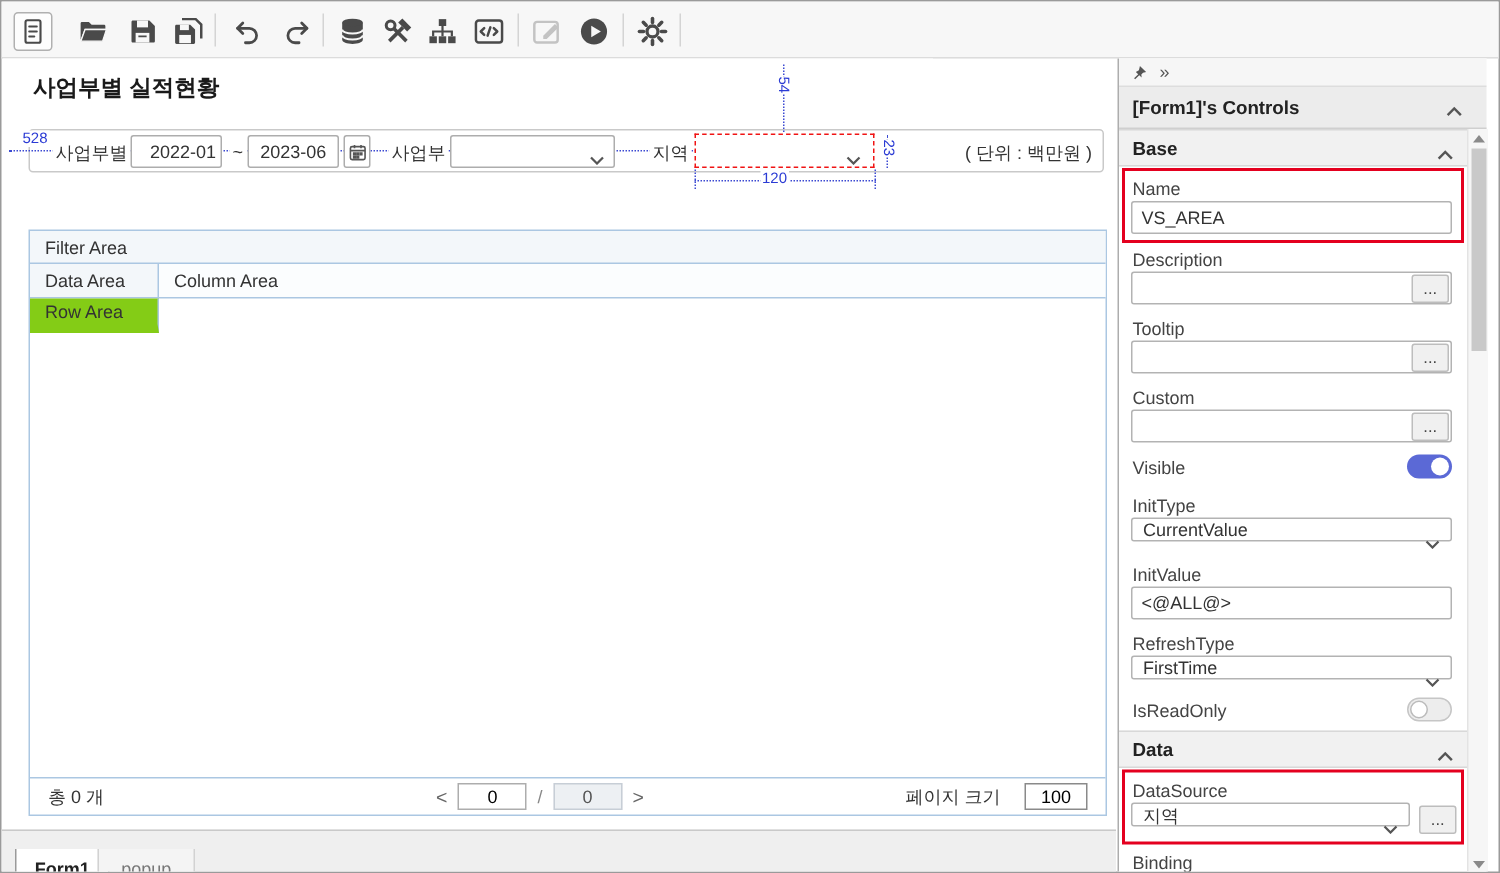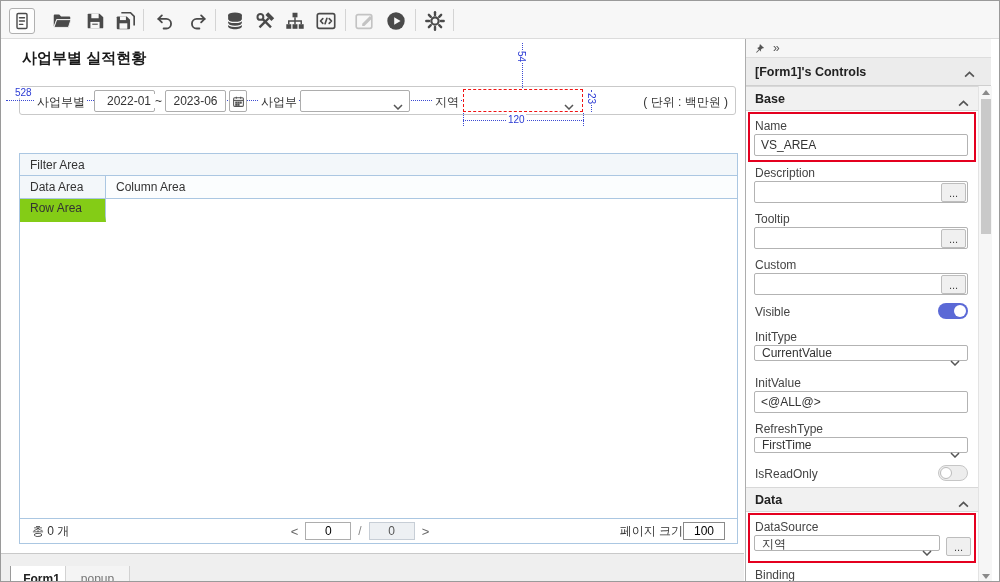--- a/index.html
+++ b/index.html
@@ -42,21 +42,21 @@
   #g-mid { display:flex; height:23px; border-bottom:1px solid #abc7e2; }
   #g-data { width:86px; background:#f3f7fa; border-right:1px solid #abc7e2; display:flex; align-items:center; padding-left:10px; }
   #g-col { flex:1; background:#fbfdfe; display:flex; align-items:center; padding-left:10px; }
   #g-row { width:86px; height:23px; background:#84cc16; border-right:1px solid #abc7e2; border-bottom:6px solid #84cc16; display:flex; align-items:center; padding-left:10px; }
   #pager { position:absolute; left:0; bottom:0; width:100%; height:25px; border-top:1px solid #abc7e2; display:flex; align-items:center; }
   #pager-total { position:absolute; left:12px; }
   #pager-center { position:absolute; left:250px; width:180px; display:flex; align-items:center; gap:7px; justify-content:center; }
   .pgbtn { color:#666; font-size:13px; cursor:pointer; }
   .pginp { width:46px; height:18px; border:1px solid #adadad; text-align:center; font-size:12px; background:#fff; font-family:"Liberation Sans",sans-serif; }
   .pginp.dis { background:#edf0f3; border-color:#c7ced6; color:#555; }
-  #pager-right { position:absolute; right:12px; display:flex; align-items:center; gap:0; }
+  #pager-right { position:absolute; right:12px; display:flex; align-items:center; gap:16px; }
   #pagesize-input { width:42px; height:18px; border:1px solid #8a8a8a; text-align:center; font-size:12px; font-family:"Liberation Sans",sans-serif; }
 
   
   #tabbar { position:absolute; left:0; top:552px; width:743px; height:30px; background:#efefef; border-top:1px solid #c9c9c9; }
   .tab { position:absolute; top:1px; height:27px; display:flex; align-items:center; justify-content:center; cursor:pointer; font-size:12px;margin-top:11px; }
   #tab-form1 { left:9px; width:63px; background:#fff; border:1px solid #9a9a9a; border-top:none; font-weight:bold; color:#222; }
   #tab-popup { left:64px; width:65px; background:#f4f4f4; border:1px solid #d2d2d2; border-top:none; color:#777; }
 
   
   #panel { position:absolute; left:744px; top:38px; width:246px; height:544px; background:#fff; border-left:1px solid #adadad; }
@@ -202,21 +202,21 @@
     <div id="page-title">사업부별 실적현황</div>
 
     <div id="filterbox"></div>
 
     <div class="hguide"></div>
     <div class="bluetxt" style="left:12px; top:48px">528</div>
     <div class="vguide" style="left:520px; top:4px; height:45px"></div>
     <div class="bluetxt" style="left:513px; top:12px"><span class="rot">54</span></div>
 
     <div class="flabel" style="left:33px">사업부별</div>
-    <input class="finput" style="left: 92px; width: 61px; padding-left: 9px;" value="2022-01">
+    <input class="finput" style="left: 85px; width: 61px; padding-left: 9px;" value="2022-01">
     <div class="flabel" style="left:151px">~</div>
     <input class="finput" style="left: 163px; width: 61px;" value="2023-06">
     <div class="fsel" style="left:227px; width:18px; display:flex; align-items:center; justify-content:center;">
       <svg width="13" height="13" viewBox="0 0 24 24" fill="none" stroke="#555" stroke-width="2">
           <rect x="3" y="5" width="18" height="16" rx="2"></rect>
           <line x1="3" y1="10" x2="21" y2="10"></line>
           <line x1="8" y1="3" x2="8" y2="7"></line>
           <line x1="16" y1="3" x2="16" y2="7"></line>
           <rect x="7" y="13" width="2" height="2" fill="#555"></rect>
           <rect x="11" y="13" width="2" height="2" fill="#555"></rect>

